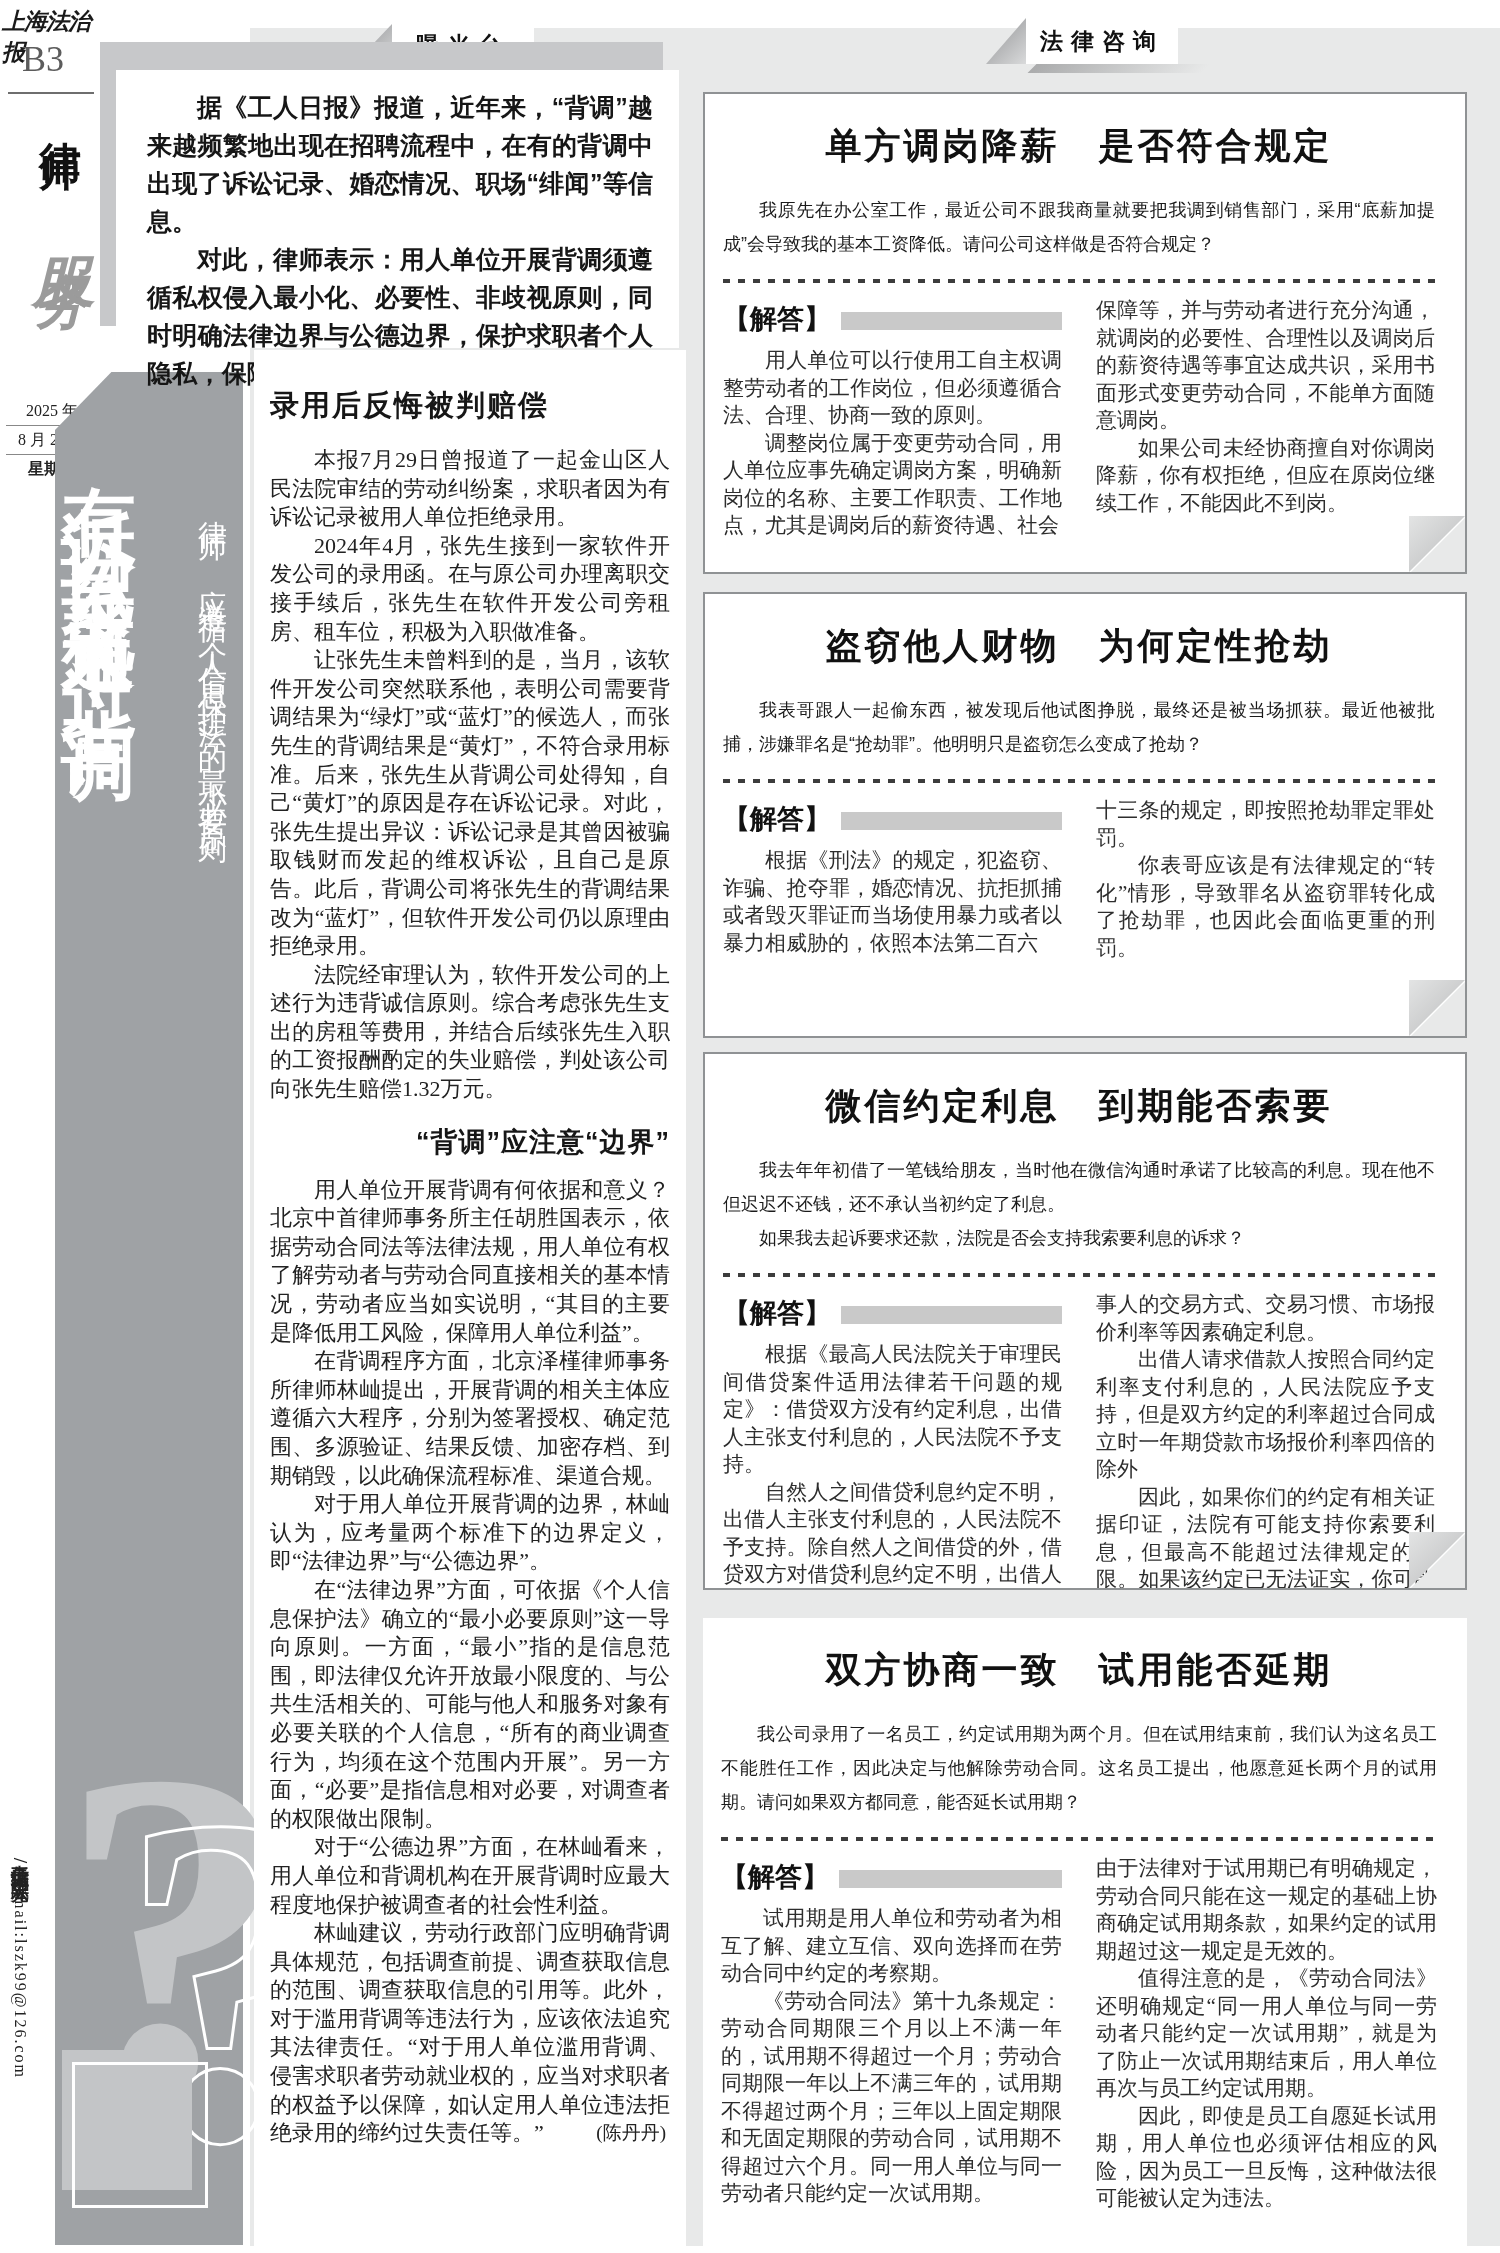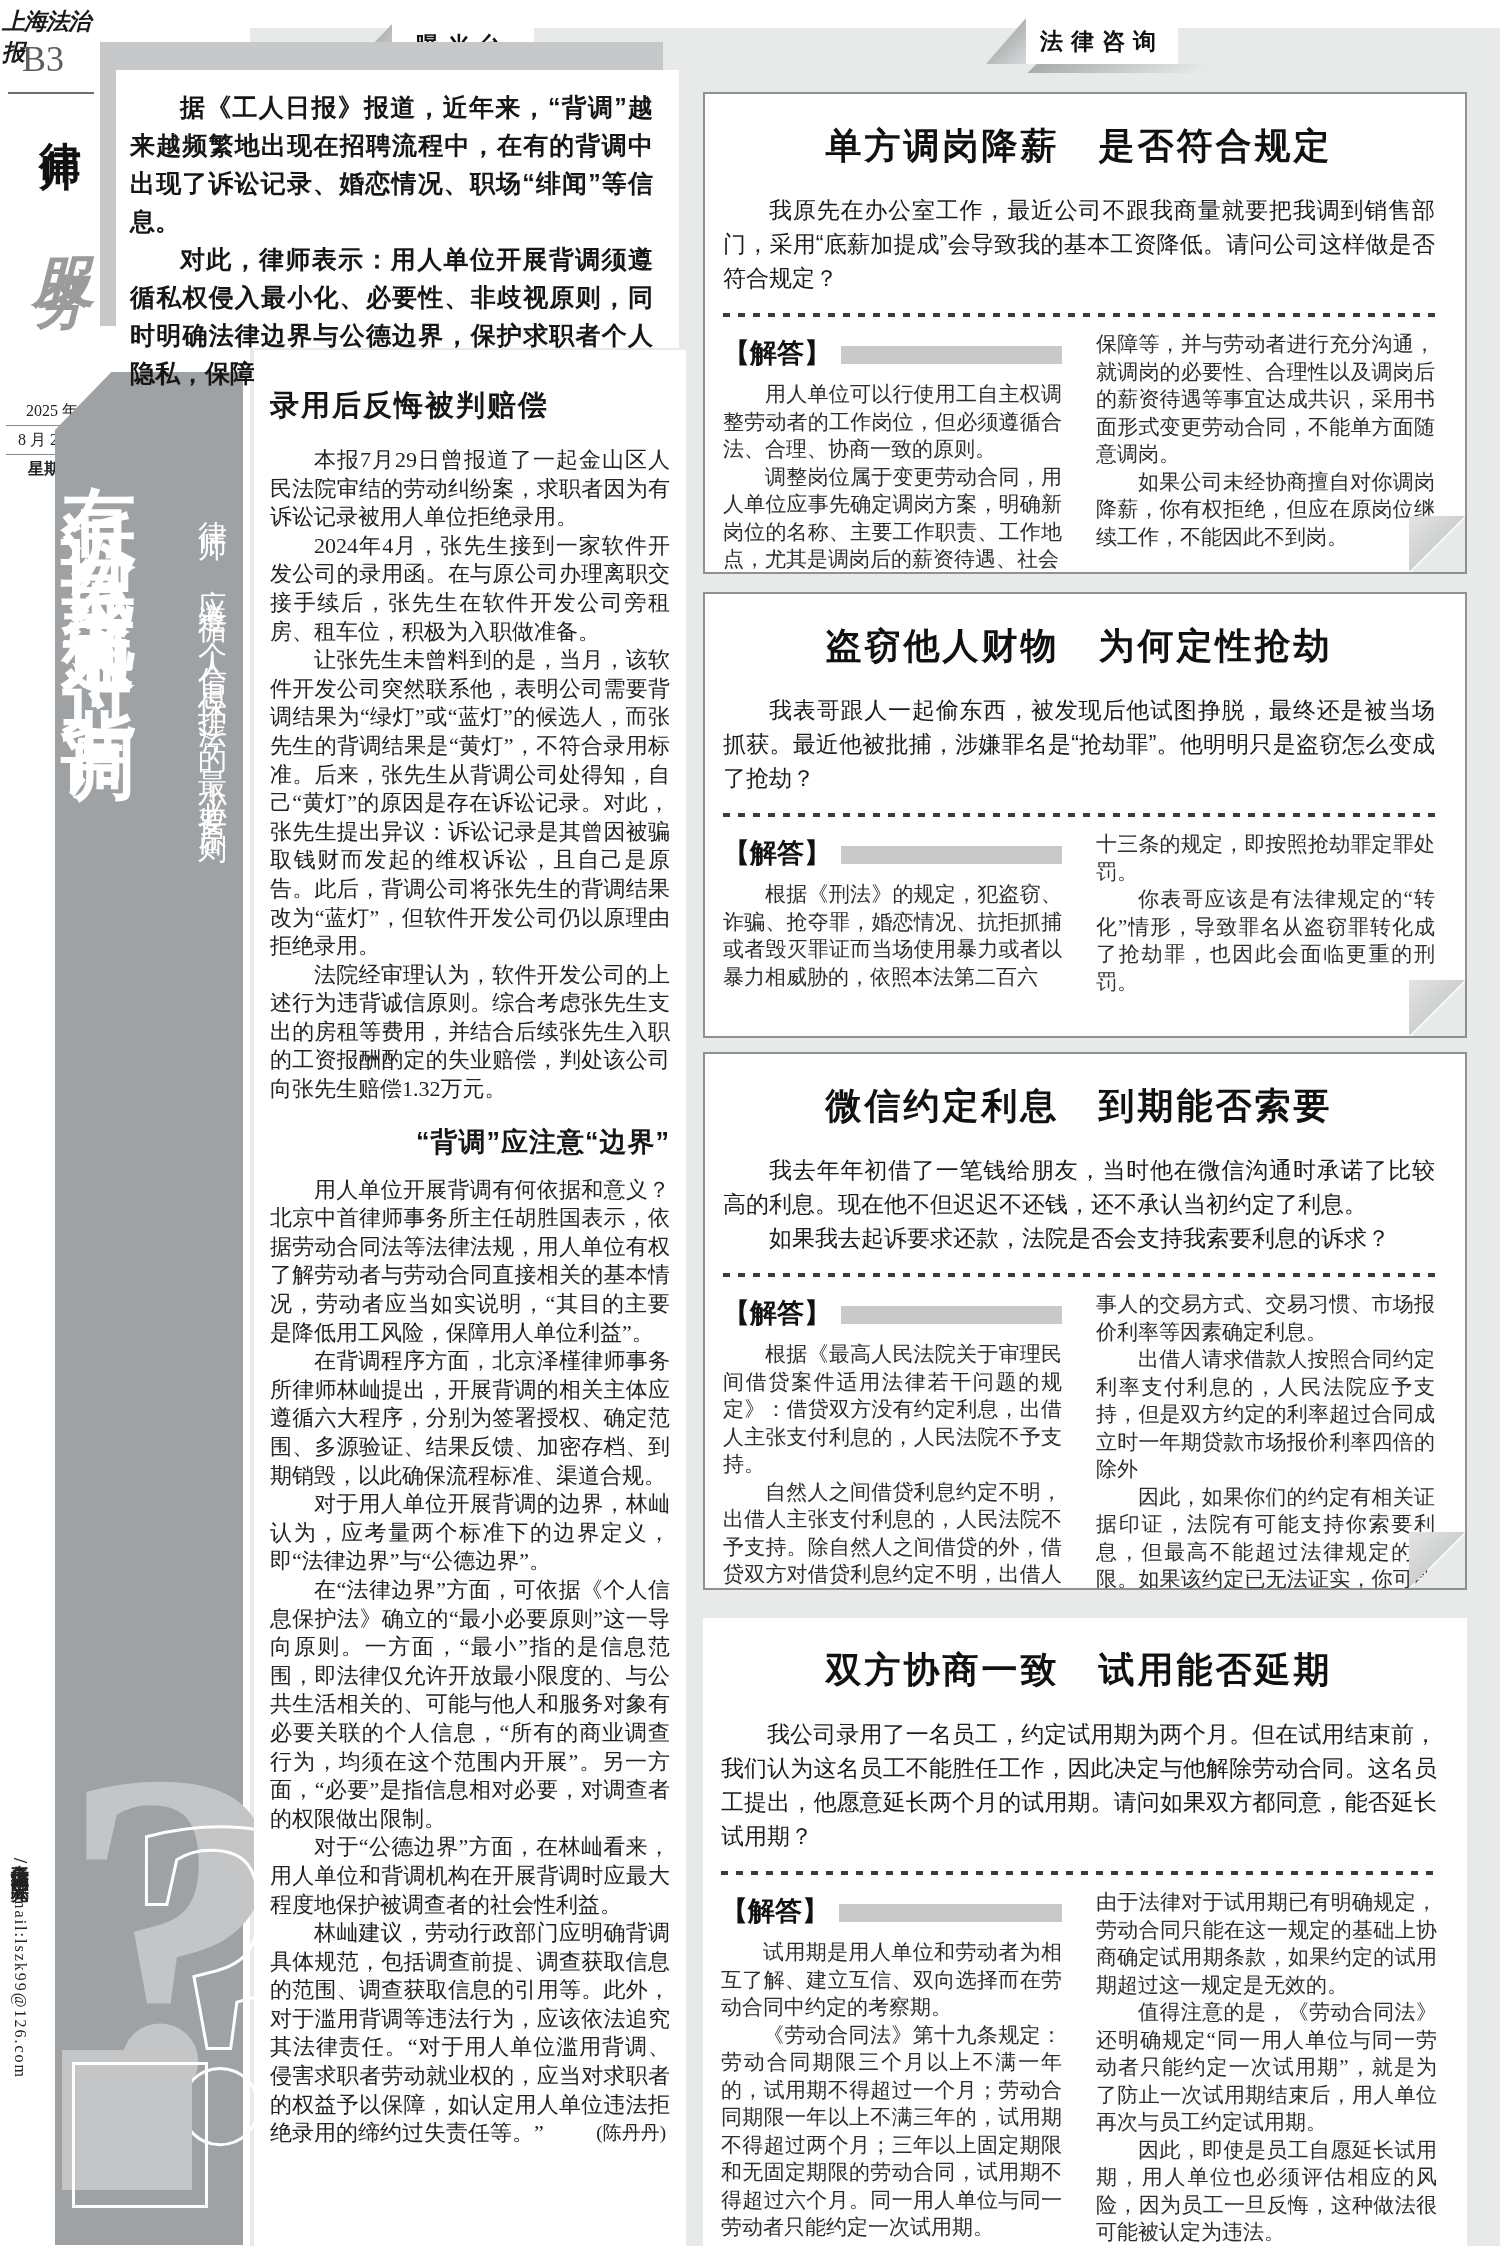--- a/index.html
+++ b/index.html
@@ -48,21 +48,21 @@
   .rib-flag{width:40px;background:linear-gradient(135deg,#8f9092,#d9dadb);
             clip-path:polygon(100% 0,100% 100%,0 100%);}
   .rib-band{flex:1;background:#fff;display:flex;align-items:center;justify-content:center;
             font-size:23px;font-weight:bold;letter-spacing:8px;color:#111;}
   .rib-shadow{position:absolute;left:46px;right:-28px;bottom:-9px;height:9px;
               background:linear-gradient(90deg,#aaabac,#e8e9e9);transform:skewX(-45deg);}
 
   
   #intro-shadow{left:100px;top:42px;width:563px;height:284px;background:#c7c8ca;}
   #intro-box{left:116px;top:70px;width:563px;height:278px;background:#fff;box-sizing:border-box;
-             padding:18px 26px 0 14px;}
+             padding:18px 26px 0 31px;}
   #intro-box p{margin:0;font-size:25px;line-height:38px;font-weight:bold;color:#161616;
                text-align:justify;text-indent:2em;}
 
   
   #article{left:254px;top:350px;width:432px;height:1900px;background:#fff;box-sizing:border-box;
            padding:30px 16px 0 16px;overflow:hidden;}
   #article h2{margin:6px 0 20px 0;text-align:left;font-size:29px;letter-spacing:2px;color:#161616;}
   #article h3{margin:20px 0 16px 0;text-align:right;font-size:27px;letter-spacing:1px;color:#161616;}
   #article p{margin:0;font-family:"Liberation Serif",serif;font-size:22px;line-height:28.6px;
              color:#222;text-align:justify;text-indent:2em;}
@@ -71,21 +71,21 @@
 
   
   .qa{left:703px;width:764px;background:#fff;border:2px solid #8f9294;box-sizing:border-box;
       padding:14px 30px 0 18px;overflow:hidden;}
   #qa0{top:92px;height:482px;}
   #qa1{top:592px;height:446px;}
   #qa2{top:1052px;height:538px;}
   #qa3{top:1618px;height:635px;border:none;background:#fff;}
   .qa-title{text-align:center;font-size:36px;font-weight:900;letter-spacing:3px;color:#111;
             margin:14px 0 22px 0;}
-  .qa-question p{margin:0;font-size:23px;line-height:34px;color:#1b1b1b;text-align:justify;
+  .qa-question p{margin:0;font-size:18px;line-height:34px;color:#1b1b1b;text-align:justify;
                  text-indent:2em;font-weight:500;}
   .qa-dash{height:4px;margin:18px 0 14px 0;
            background:repeating-linear-gradient(90deg,#3c3c3c 0 7px,transparent 7px 15px);}
   .qa-answer{display:flex;gap:34px;}
   .qa-col{width:50%;}
   .ans-label-row{display:flex;align-items:center;margin:4px 0 10px 0;}
   .ans-label{font-size:27px;font-weight:bold;color:#111;white-space:nowrap;}
   .ans-bar{flex:1;height:18px;background:#c9c9c9;margin-left:10px;margin-top:4px;}
   .qa p.ap{margin:0;font-family:"Liberation Serif",serif;font-size:21px;line-height:27.5px;
            color:#2d2d2d;text-align:justify;text-indent:2em;}

